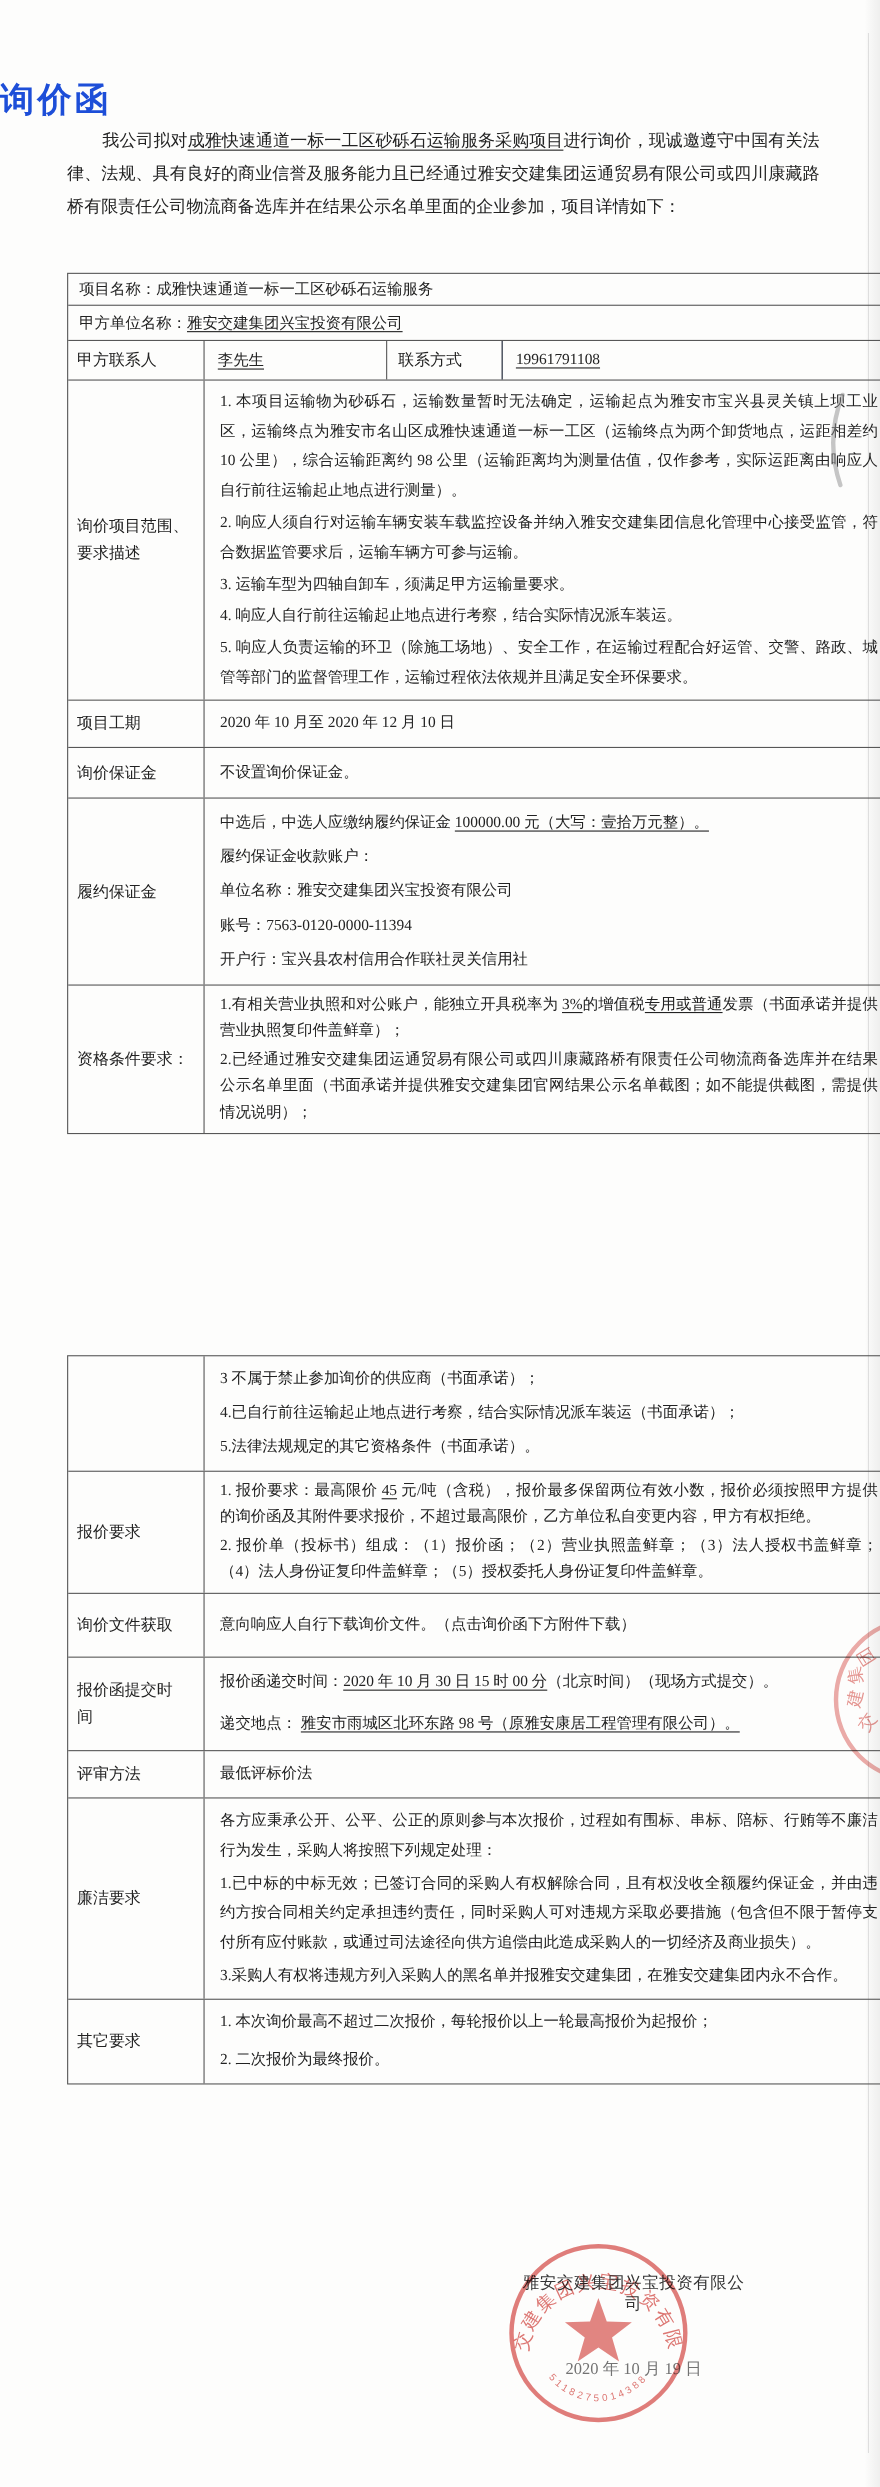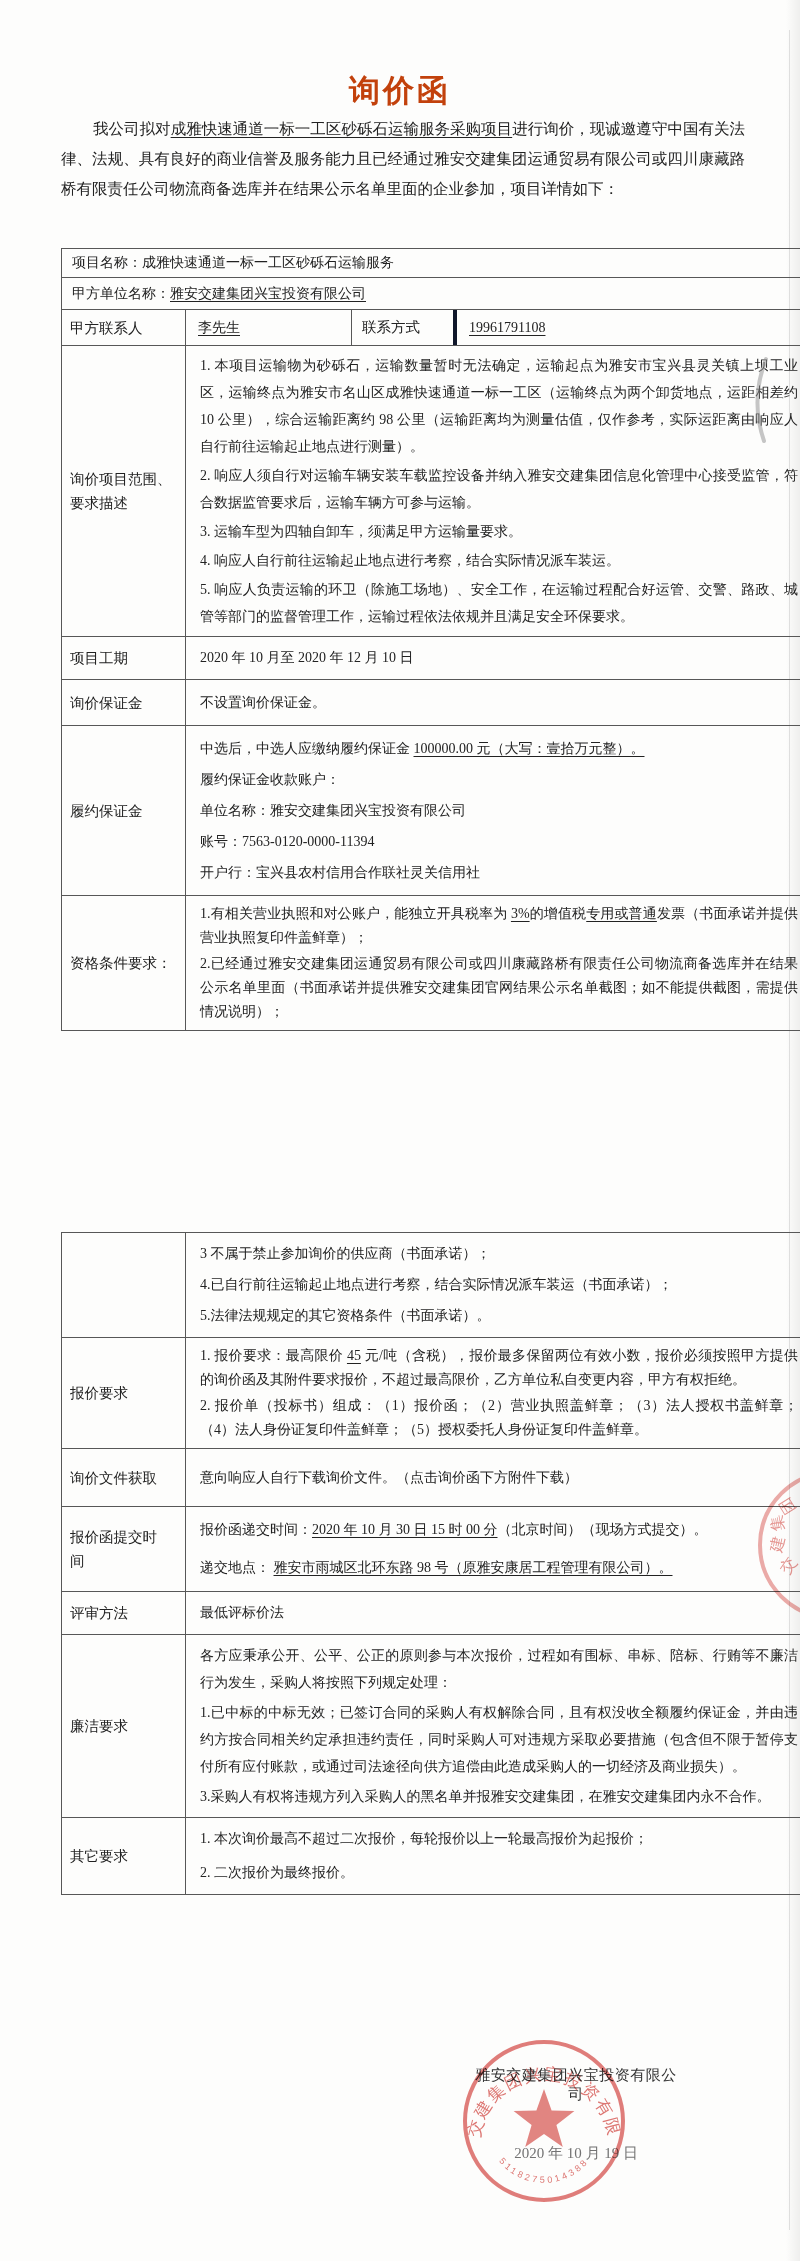--- a/index.html
+++ b/index.html
@@ -6,22 +6,22 @@
   html,body { background:#ffffff; }
   .page {
     position:relative; width:800px; height:2261px; margin:0 auto;
     background:#fdfdfc; overflow:hidden;
     font-family:"Liberation Serif", serif; color:#222;
   }
   .edge-shade { position:absolute; top:0; right:0; width:14px; height:100%;
     background:linear-gradient(to right, rgba(0,0,0,0), rgba(0,0,0,0.06)); }
   .edge-line { position:absolute; left:789px; top:30px; width:1px; height:2200px;
     background:#c9c9c9; opacity:.55; }
-  .doc-title { position:absolute; top:70px; left:0; width:100%; text-align:center;
-    font-size:31px; font-weight:bold; letter-spacing:3px; color:#c2410c; }
+  .doc-title { position:absolute; top:70px; left:0; width:100%; 
+    font-size:31px; font-weight:bold; letter-spacing:3px; color:#1d4ed8; }
   .intro { position:absolute; top:114px; left:61px; width:684px;
     font-size:15.5px; line-height:30px; text-align:justify; text-indent:32px; }
   .tbl { position:absolute; left:61px; width:750px; border:1px solid #575757; background:transparent; }
   .tbl1 { top:248px; }
   .tbl2 { top:1232px; }
   .row { display:flex; border-top:1px solid #575757; align-items:stretch; }
   .row:first-child { border-top:none; }
   .cell { font-size:14px; }
   .cell.full { flex:1; display:flex; align-items:center; padding:3px 10px; min-height:27px; }
   .label { flex:0 0 124px; width:124px; border-right:1px solid #575757;
@@ -30,21 +30,21 @@
   .content { flex:1; padding:4px 12px 4px 14px; text-align:justify; }
   .content.vcenter { display:flex; flex-direction:column; justify-content:center; }
   .para { line-height:28px; margin:3px 0; }
   .lh-scope .para { line-height:27px; margin:2px 0; }
   .lh-gap .para { line-height:25px; margin:6px 0; }
   .lh-tight .para { line-height:24px; margin:2px 0; }
   .lh-int .para { line-height:27px; margin:3px 0; }
   .lh-sub .para { line-height:30px; margin:4px 0; }
   .u { text-decoration:underline; text-underline-offset:3px; }
   .c-name { flex:0 0 166px; border-right:1px solid #575757; display:flex; align-items:center; padding:3px 12px; }
-  .c-plabel { flex:0 0 105px; border-right:4px solid #0f172a; display:flex; align-items:center; padding:3px 10px; font-size:14.5px; }
+  .c-plabel { flex:0 0 105px; border-right:1px solid #0f172a; display:flex; align-items:center; padding:3px 10px; font-size:14.5px; }
   .c-phone { flex:1; display:flex; align-items:center; padding:3px 12px; }
   .mh28 { min-height:28px; } .mh32 { min-height:32px; } .mh36 { min-height:36px; }
   .mh34 { min-height:34px;justify-content:space-between; } .mh46 { min-height:46px; } .mh58 { min-height:58px; }
   .mh80 { min-height:80px; } .mh35 { min-height:35px; } .mh76 { min-height:76px; }
   .signature { position:absolute; left:470px; top:2066px; width:212px; text-align:center; }
   .sig-company { font-size:15px; letter-spacing:0.5px; color:#333; }
   .sig-date { font-size:15px; margin-top:40px; color:#737373; }
   .stamp-main { position:absolute; left:455px; top:2032px; width:178px; height:178px;
     mix-blend-mode:multiply; opacity:.92; }
   .stamp-edge { position:absolute; left:745px; top:1460px; width:170px; height:170px;

